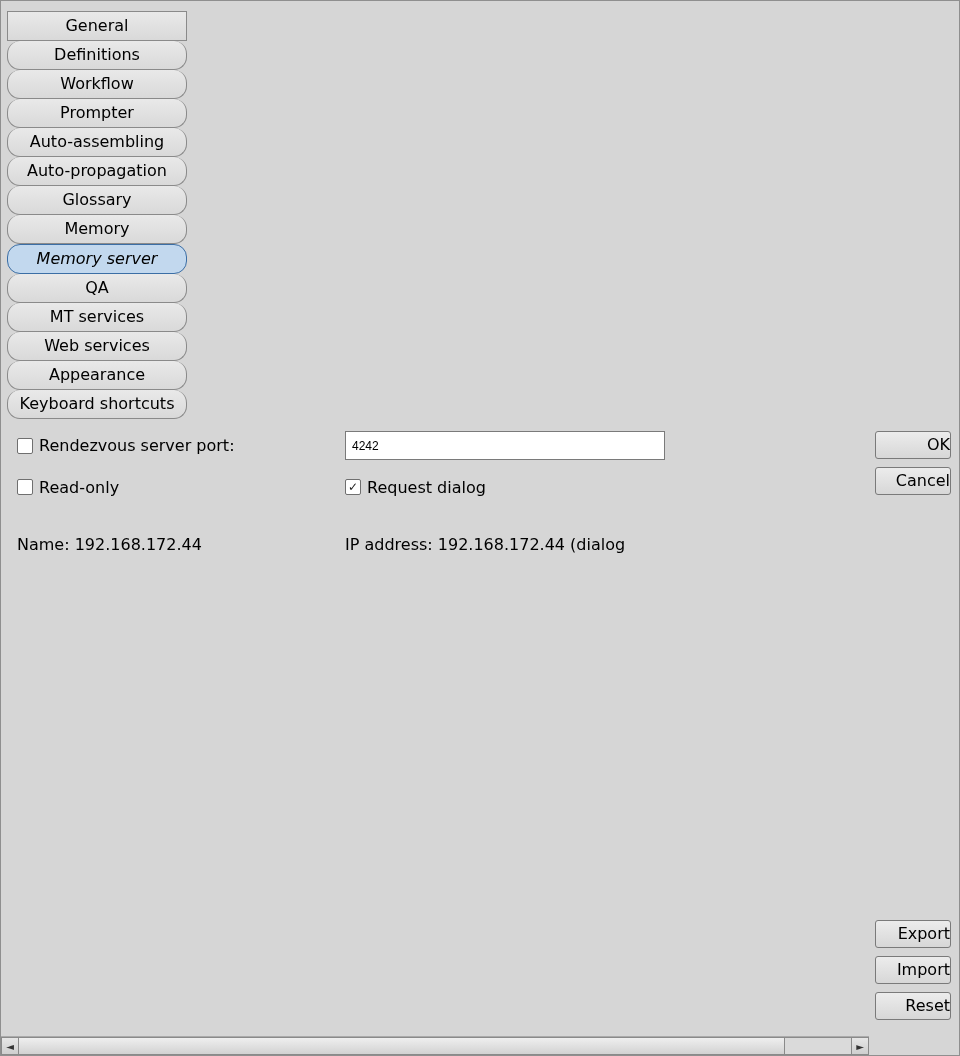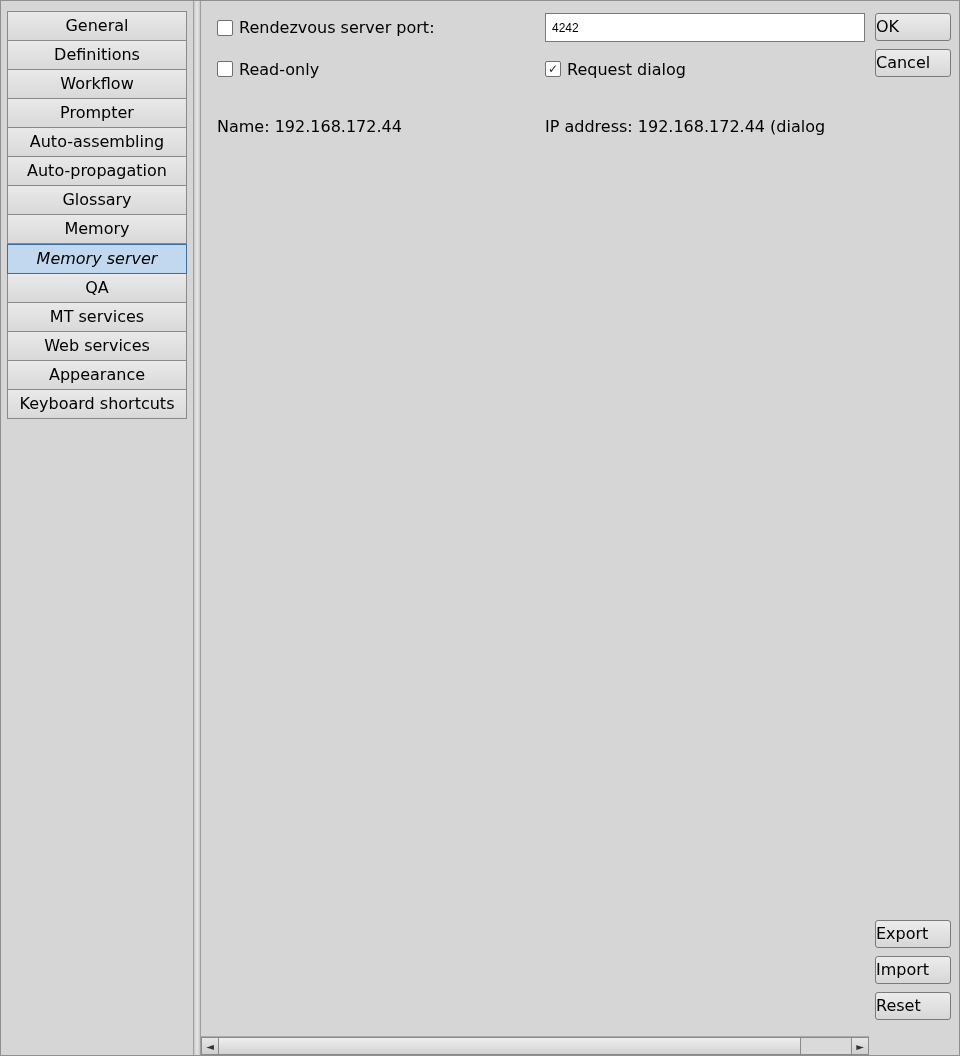--- a/index.html
+++ b/index.html
@@ -8,21 +8,21 @@
     width: 960px;
     height: 1056px;
     background: #d6d6d6;
     font-family: "DejaVu Sans", "Liberation Sans", Arial, sans-serif;
     font-size: 16px;
     color: #000;
     overflow: hidden;
   }
   .app {
     display: flex;
-    flex-direction: row;
+    flex-direction: column;
     width: 100%;
     height: 100%;
     box-sizing: border-box;
     border: 1px solid #8f8f8f;
     background: #d6d6d6;
   }
   
   .sidebar {
     width: 192px;
     padding: 10px 6px 0 6px;
@@ -38,20 +38,21 @@
     border-bottom-width: 1px;
     margin: 0;
     padding: 4px 2px;
     font-size: 16px;
     line-height: 20px;
     cursor: pointer;
     box-sizing: border-box;
   }
   .sidebar-item + .sidebar-item {
     border-top: none;
+    border-radius: 13px;
   }
   .sidebar-item.selected {
     background: #c2d8ee;
     border: 1px solid #3b6ea5;
     position: relative;
     font-style: italic;
   }
   
   .divider {
     width: 6px;
@@ -138,21 +139,21 @@
     display: flex;
     flex-direction: column;
     justify-content: space-between;
     padding: 12px 8px 8px 6px;
     box-sizing: border-box;
   }
   .btn {
     display: block;
     width: 76px;
     height: 28px;
-    text-align: left;
+    text-align: right;
     line-height: 26px;
     background: linear-gradient(#ececec, #d7d7d7);
     border: 1px solid #7a7a7a;
     border-radius: 3px;
     font-size: 16px;
     cursor: pointer;
     box-sizing: border-box;
     margin-bottom: 8px;
   }
   .btn-group-top, .btn-group-bottom { display: flex; flex-direction: column; }

